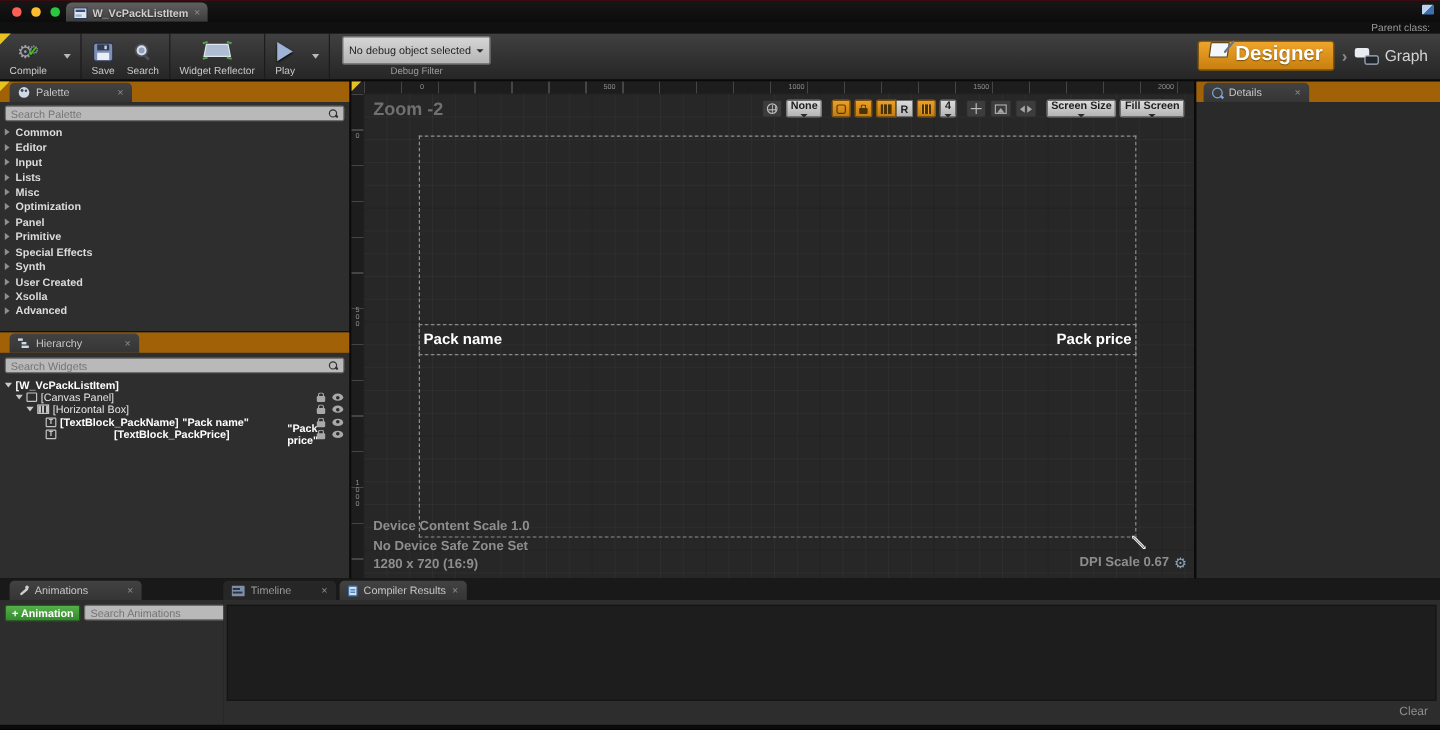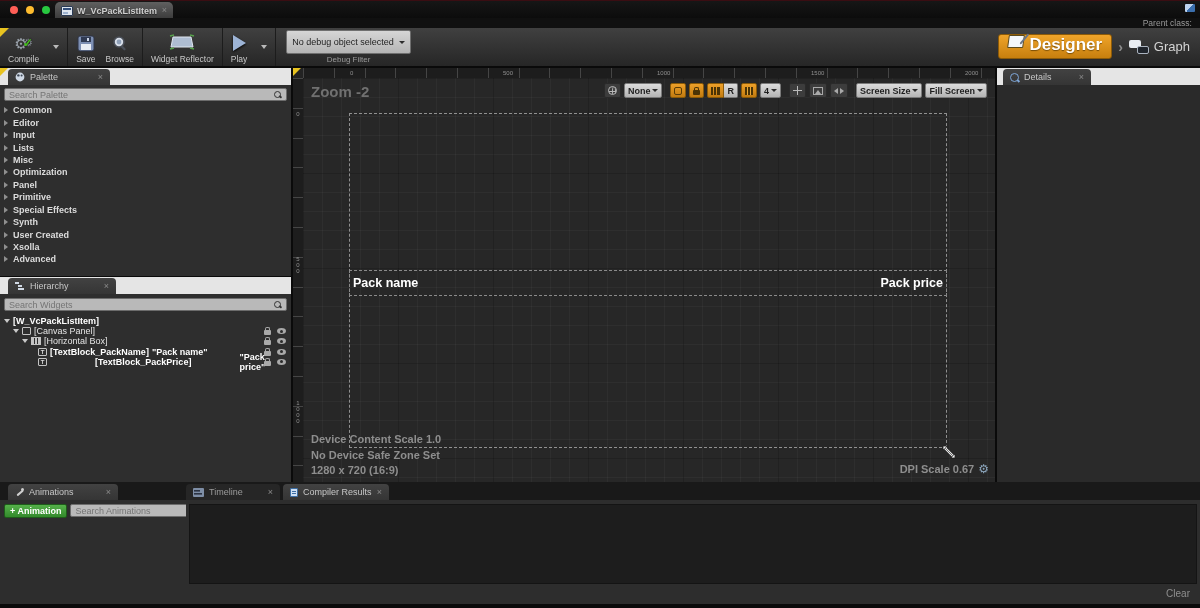--- a/index.html
+++ b/index.html
@@ -43,21 +43,21 @@
   .designer-ico { width:16px; height:13px; background:#f4f7fb; border:1px solid #5b4a1e; border-radius:1px; position:relative; transform:skewX(-8deg); }
   .designer-ico::after { content:""; position:absolute; right:-2px; top:-3px; width:2px; height:12px; background:#6b7686; transform:rotate(35deg); border-radius:1px; }
   #mode-chevron { color:#8d8d8d; font-size:14px; font-weight:bold; }
   #graph-btn { display:flex; align-items:center; gap:5px; color:#d4d4d4; font-size:13px; }
   .graph-ico { position:relative; width:20px; height:14px; }
   .graph-ico .g1 { position:absolute; left:0; top:0; width:12px; height:8px; background:#e9edf2; border-radius:2px; }
   .graph-ico .g2 { position:absolute; right:0; bottom:0; width:12px; height:8px; background:#20252c; border:1px solid #aab3bf; border-radius:2px; }
 
   
   .panel { background:#2e2e2e; }
-  .tabwell { background:#e5e5e5; height:17px; display:flex; align-items:flex-end; }
+  .tabwell { background:#a16207; height:17px; display:flex; align-items:flex-end; }
   .ptab { display:inline-flex; align-items:center; gap:5px; height:16px; padding:0 7px; border-radius:4px 4px 0 0; font-size:9px; color:#c7c7c7; }
   .ptab.active { background:linear-gradient(#424242,#353535); }
   .ptab.idle { background:#262626; color:#9b9b9b; }
   .yellow-corner { width:0; height:0; border-top:8px solid #e8c320; border-right:8px solid transparent; z-index:6; }
   .searchbox { background:#b9b9b9; border:1px solid #6c6c6c; border-radius:2px; height:13px; display:flex; align-items:center; padding:0 4px; gap:4px; }
   .searchbox input { flex:1; border:none; background:transparent; font-size:9px; color:#4d4d4d; font-family:"Liberation Sans",sans-serif; outline:none; }
   .mag { position:relative; width:9px; height:9px; flex:none; }
   .mag::before { content:""; position:absolute; left:0.5px; top:0.5px; width:5px; height:5px; border:1.4px solid #333; border-radius:50%; }
   .mag::after { content:""; position:absolute; left:6.2px; top:6.2px; width:3.2px; height:1.8px; background:#333; transform:rotate(45deg); border-radius:1px; }
 
@@ -89,21 +89,21 @@
   .ruler-num.v { writing-mode:vertical-rl; text-orientation:upright; letter-spacing:0; }
   #viewport { position:absolute; left:10px; top:10px; right:0; bottom:0; background-color:#272727;
     background-image:
       linear-gradient(rgba(0,0,0,0.28) 1px, transparent 1px),
       linear-gradient(90deg, rgba(0,0,0,0.28) 1px, transparent 1px),
       linear-gradient(rgba(255,255,255,0.03) 1px, transparent 1px),
       linear-gradient(90deg, rgba(255,255,255,0.03) 1px, transparent 1px);
     background-size:95px 95px, 95px 95px, 19px 19px, 19px 19px; overflow:hidden; }
   #zoom-label { left:8px; top:5px; font-size:15px; font-weight:bold; color:#707070; }
   #canvas-toolbar { right:8px; top:5px; display:flex; gap:3px; align-items:center; }
-  .cbtn { height:15px; border-radius:2px; display:inline-flex; align-items:center; justify-content:center; font-size:9px; font-weight:bold; padding:0 3px; gap:2px; }
+  .cbtn { height:15px; border-radius:2px; display:inline-flex; align-items:center; justify-content:center; font-size:9px; font-weight:bold; padding:0 3px; gap:2px;flex-direction:column; }
   .cbtn.light { background:linear-gradient(#dcdcdc,#b4b4b4); border:1px solid #7a7a7a; color:#1e1e1e; }
   .cbtn.orange { background:linear-gradient(#eda029,#c27b10); border:1px solid #8a5a09; color:#3a2703; }
   .cbtn.dark { background:#3c3c3c; border:1px solid #2a2a2a; color:#cfcfcf; }
   .caret { width:0; height:0; border-left:3px solid transparent; border-right:3px solid transparent; border-top:3px solid #2b2b2b; display:inline-block; }
   .glyph-square { width:8px; height:8px; border:1.5px solid #5a3c06; border-radius:2px; }
   .glyph-lock { width:7px; height:5px; background:#4a3305; border-radius:1px; position:relative; margin-top:3px; }
   .glyph-lock::before { content:""; position:absolute; left:1px; top:-3px; width:3px; height:3px; border:1.2px solid #4a3305; border-bottom:none; border-radius:2px 2px 0 0; }
   .glyph-grid { width:9px; height:8px; background:linear-gradient(90deg,#4a3305 0 2px,transparent 2px 3px,#4a3305 3px 5px,transparent 5px 6px,#4a3305 6px 9px); }
   .glyph-cols { width:8px; height:8px; background:repeating-linear-gradient(90deg,#4a3305 0 2px,#e8a838 2px 3px); }
   .glyph-move { width:9px; height:9px; position:relative; }
@@ -196,21 +196,21 @@
         <span>Save</span>
       </div>
       <div class="tbtn">
         <span class="ic">
           <svg width="18" height="17" viewBox="0 0 18 17">
               <circle cx="8" cy="7" r="5" fill="#d7dee8" stroke="#4a4f58" stroke-width="1.6"></circle>
               <circle cx="8" cy="7" r="2.4" fill="#8fa0b8"></circle>
               <rect x="11.2" y="10.2" width="5.5" height="2.4" rx="1" transform="rotate(45 11.2 10.2)" fill="#4a4f58"></rect>
             </svg>
         </span>
-        <span>Browse</span>
+        <span>Search</span>
       </div>
     </div>
     <div class="tb-group">
       <div class="tbtn">
         <span class="ic">
           <svg width="26" height="18" viewBox="0 0 26 18">
               <path d="M4 3 L22 3 L24 13 L2 13 Z" fill="#aebdd2" stroke="#dfe6ef"></path>
               <path d="M1 2 L5 1 M25 2 L21 1 M1 15 L5 14 M25 15 L21 14" stroke="#57a04c" stroke-width="1.6"></path>
             </svg>
         </span>

